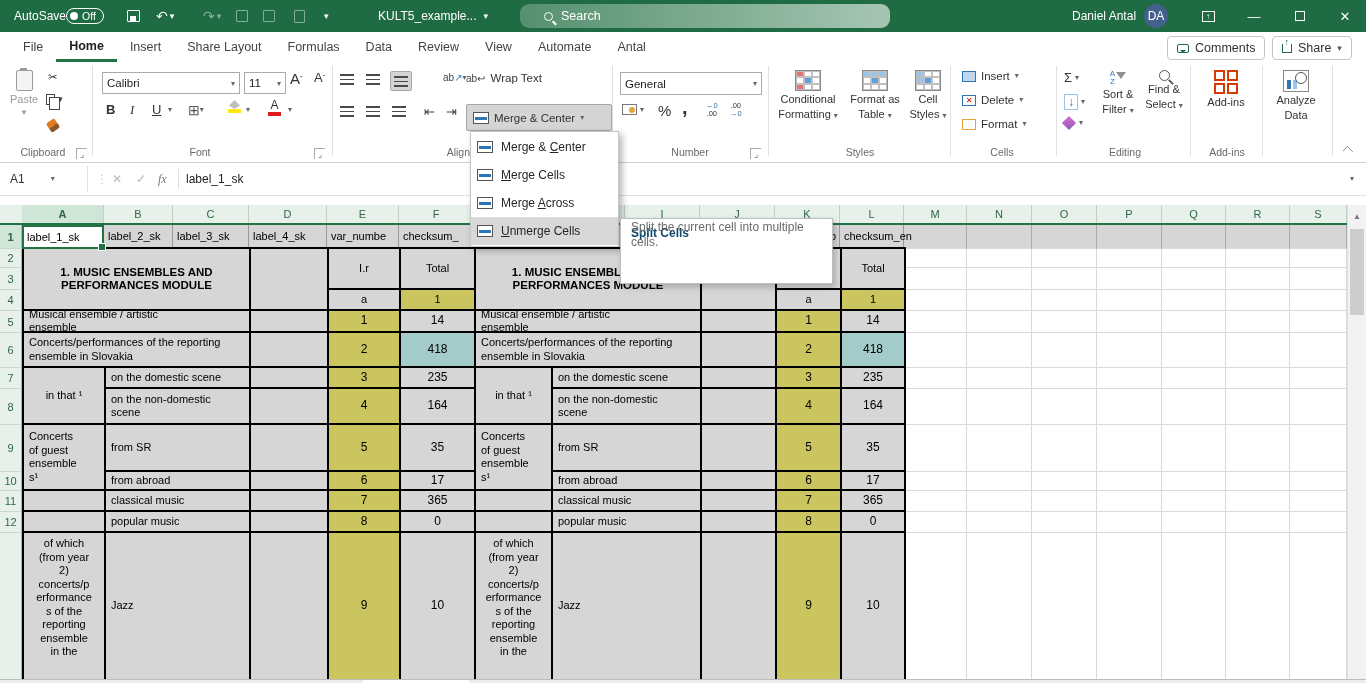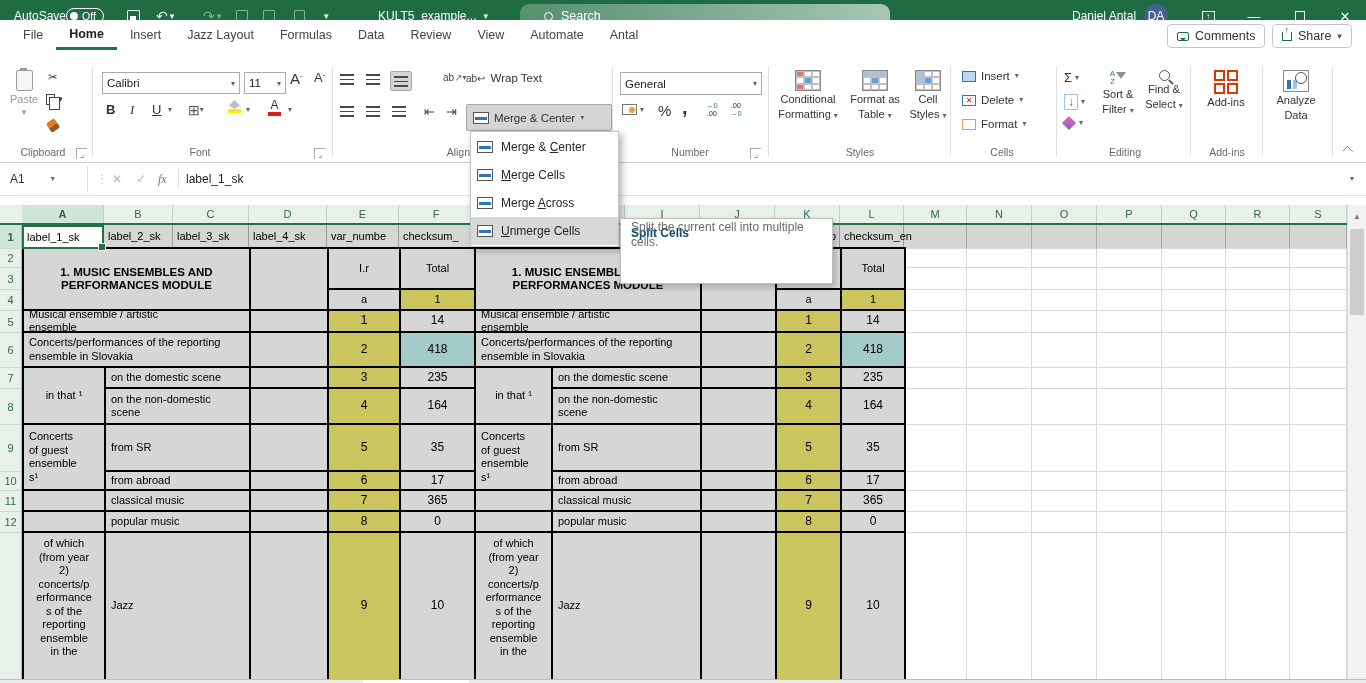--- a/index.html
+++ b/index.html
@@ -19,21 +19,21 @@
   .caret{font-size:9px;line-height:1}
   #searchbox{position:absolute;left:520px;top:4px;width:370px;height:24px;background:linear-gradient(90deg,#55906f,#a6c6b3);border-radius:9px;display:flex;align-items:center;gap:8px;padding-left:24px;color:#fff;font-size:12.5px}
   .mag{width:9px;height:9px;border:1.6px solid #fff;border-radius:50%;position:relative}
   .mag::after{content:"";position:absolute;width:5px;height:1.6px;background:#fff;transform:rotate(45deg);left:7px;top:9px}
   #avatar{position:absolute;left:1144px;top:4px;width:24px;height:24px;border-radius:50%;background:#44608c;color:#fff;font-size:12px;display:flex;align-items:center;justify-content:center}
   .winbtn{position:absolute;top:0;width:34px;height:32px;display:flex;align-items:center;justify-content:center;font-size:13px;color:#fff}
   .restico{width:10px;height:10px;border:1.2px solid #fff;position:relative}
   .ribdispico{width:13px;height:11px;border:1.2px solid #fff;position:relative;font-size:8px;text-align:center;line-height:9px}
 
   
-  #tabrow{position:absolute;left:0;top:20px;width:1366px;height:30px;background:#fff;display:flex;align-items:stretch;font-size:12.5px;color:#444}
+  #tabrow{position:absolute;left:0;top:32px;width:1366px;height:30px;background:#fff;display:flex;align-items:stretch;font-size:12.5px;color:#444}
   .rtab{padding:0 13px;display:flex;align-items:center;white-space:nowrap}
   .rtab.active{color:#222;font-weight:700;border-bottom:3px solid #217346}
   .pillbtn{position:absolute;top:4px;height:24px;border:1px solid #c5c5c5;border-radius:4px;background:#fff;display:flex;align-items:center;gap:6px;padding:0 9px;font-size:12.5px;color:#333}
   .combub{width:12px;height:9px;border:1.3px solid #1f6b43;border-radius:2px;position:relative}
   .combub::after{content:"";position:absolute;left:2px;bottom:-4px;border:3px solid transparent;border-top-color:#1f6b43}
   .shico{width:10px;height:9px;border:1.3px solid #1f6b43;border-top:none;position:relative}
   .shico::after{content:"↑";position:absolute;left:1.5px;top:-7px;font-size:9px;color:#1f6b43}
 
   
   #ribbon{position:absolute;left:0;top:62px;width:1366px;height:101px;background:#fff;border-bottom:1px solid #d1d1d1;font-size:11.5px;color:#333}
@@ -168,21 +168,21 @@
   <div class="winbtn" style="left:1283px">
       <span class="restico"></span>
     </div>
   <div class="winbtn" style="left:1328px">✕</div>
 </div>
 
 <div id="tabrow">
   <div class="rtab" style="margin-left:10px">File</div>
   <div class="rtab active">Home</div>
   <div class="rtab">Insert</div>
-  <div class="rtab">Jazz Layout</div>
+  <div class="rtab">Share Layout</div>
   <div class="rtab">Formulas</div>
   <div class="rtab">Data</div>
   <div class="rtab">Review</div>
   <div class="rtab">View</div>
   <div class="rtab">Automate</div>
   <div class="rtab">Antal</div>
   <div class="pillbtn" style="left:1167px">
       <span class="combub"></span>
       <span>Comments</span>
     </div>

